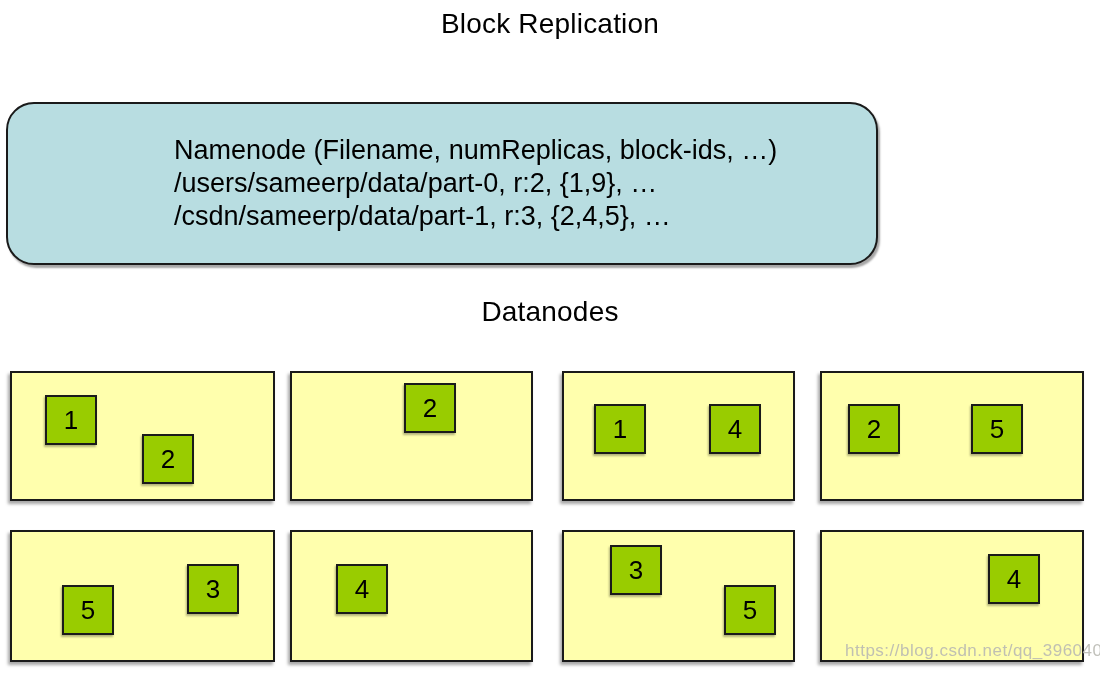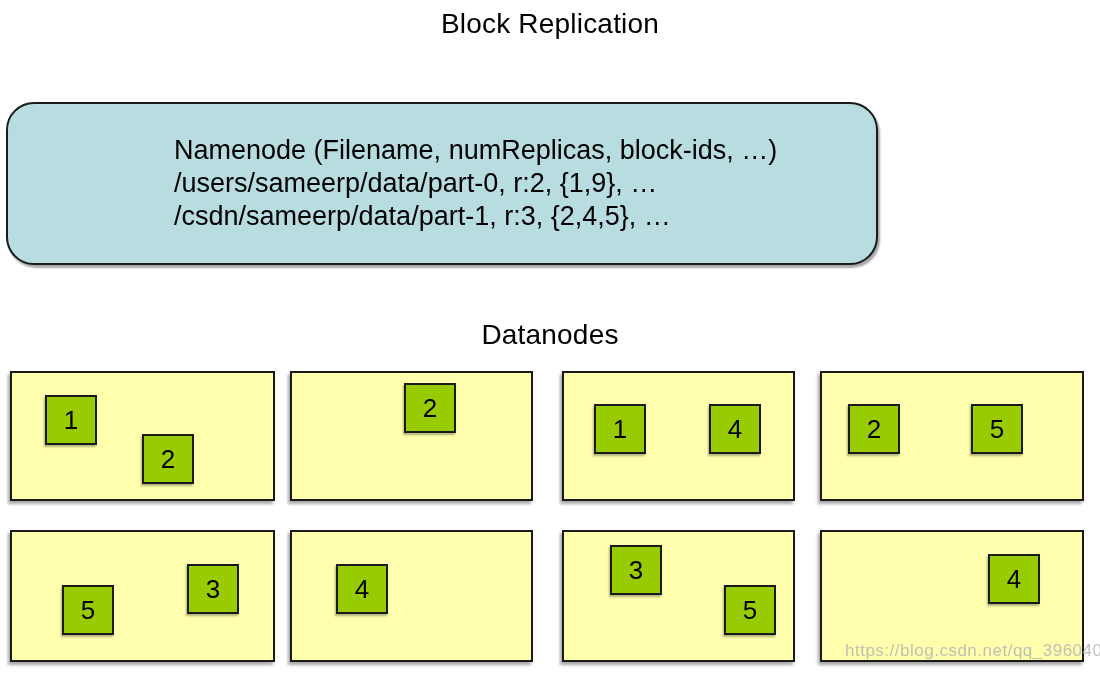--- a/index.html
+++ b/index.html
@@ -22,21 +22,21 @@
   .namenode-box{
     position:absolute;left:6px;top:78px;width:872px;height:163px;
     background:var(--namenode-fill);
     border:2px solid var(--border);border-radius:28px;
     box-shadow:2px 3px 2px rgba(0,0,0,0.35);
     padding:30px 20px 0 166px;
     margin-top:24px;
   }
   .nn-line{font-size:27px;line-height:33px;white-space:nowrap;}
   .datanodes-heading{
-    position:absolute;top:319px;left:0;width:100%;
+    position:absolute;top:296px;left:0;width:100%;
     text-align:center;font-size:28px;letter-spacing:0.2px;
   }
   .datanode-box{
     position:absolute;
     background:var(--datanode-fill);
     border:2px solid var(--border);
     box-shadow:-2px 3px 3px rgba(0,0,0,0.35);
   }
   .block-chip{
     position:absolute;width:52px;height:50px;

